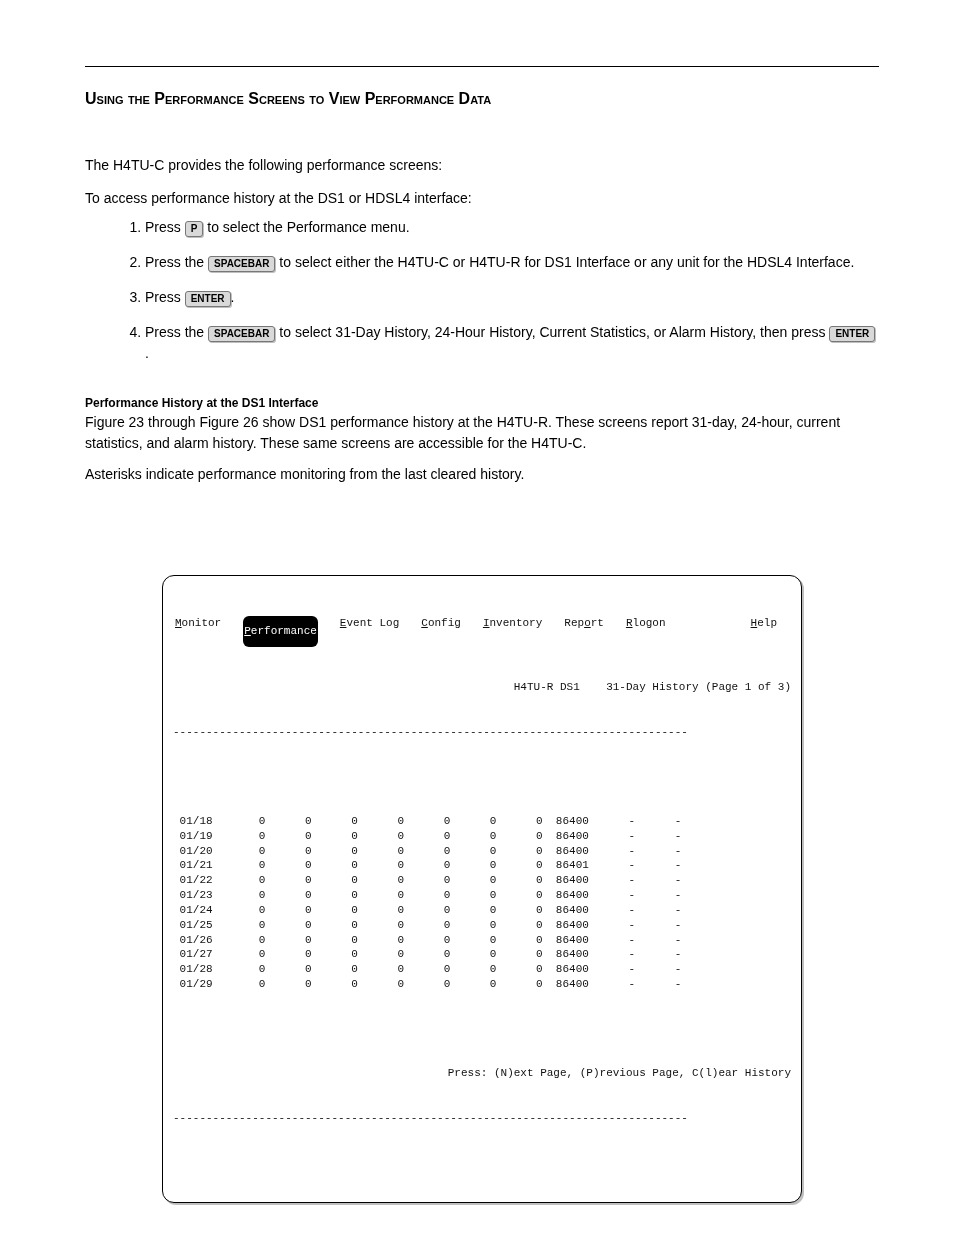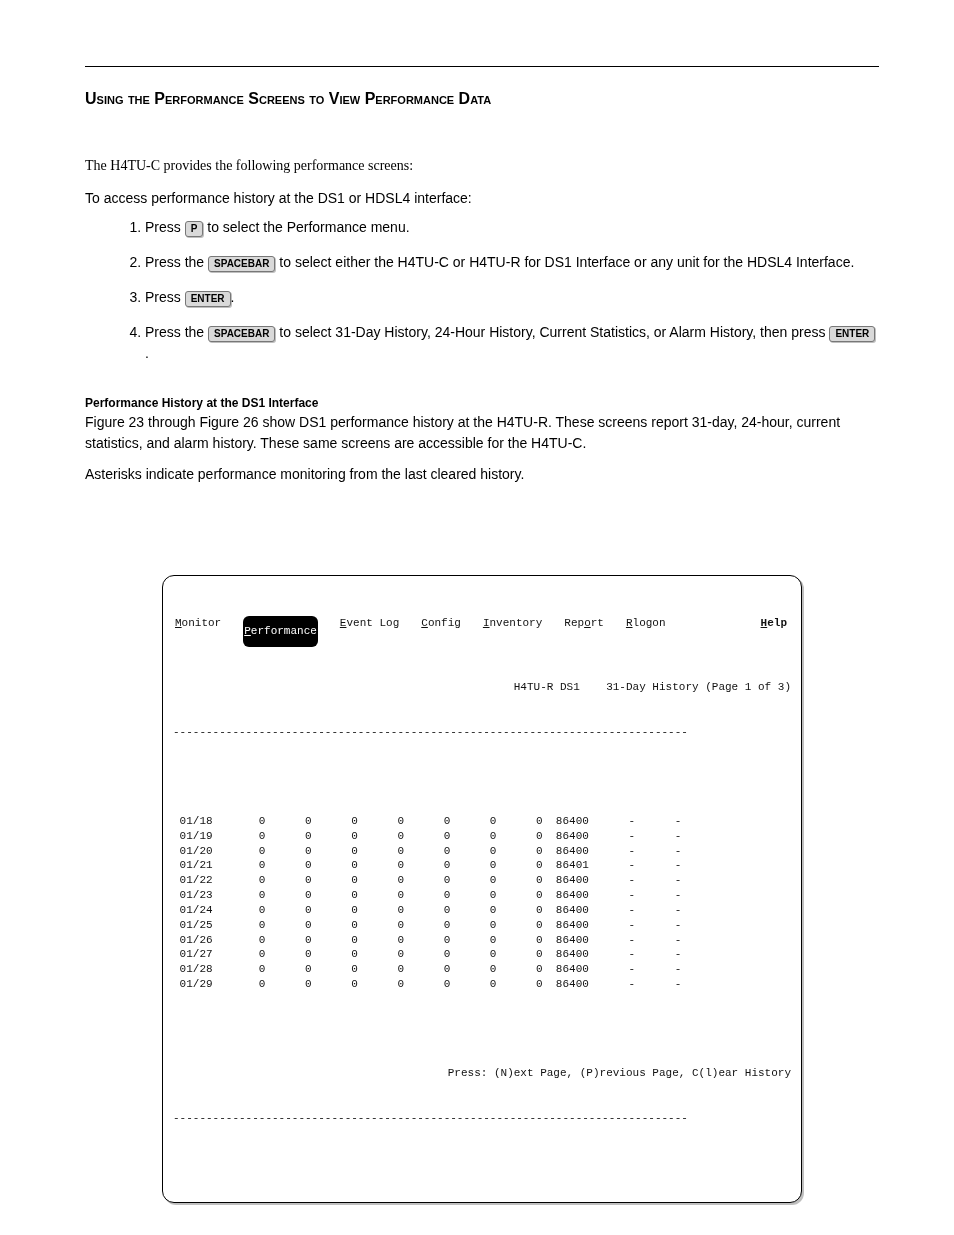--- a/index.html
+++ b/index.html
@@ -24,21 +24,21 @@
     font-style: italic;
     color: #fff;
     min-height: 14px;
   }
   h1.main-heading {
     font-size: 16px;
     font-variant: small-caps;
     font-weight: bold;
     margin: 4px 0 44px 0;
   }
-  .intro { margin-left: 0px; margin-bottom: 6px; font-family: Liberation Serif, serif; }
+  .intro { margin-left: 0px; margin-bottom: 6px; }
   ul.bullets { margin: 2px 0 10px 40px; padding-left: 0; }
   ul.bullets li { margin-bottom: 10px; list-style: disc; }
   .para { margin: 12px 0 8px 0; }
   ol.steps { margin: 6px 0 12px 60px; padding-left: 0; }
   ol.steps li { margin-bottom: 14px; }
   .key {
     display: inline-block;
     padding: 1px 5px;
     border: 1px solid #777;
     border-radius: 3px;
@@ -72,21 +72,21 @@
     line-height: 1.35;
     position: relative;
     box-shadow: 2px 2px 0 rgba(0,0,0,0.25);
     white-space: pre;
     color: #111;
   }
   .menu-row { display: flex; justify-content: flex-start; gap: 8px; margin-bottom: 4px; padding: 0 2px; }
   .menu-item { margin-right: 14px; }
   .menu-item .ul { text-decoration: underline; }
   .menu-item.selected { background: #000; color: #fff; padding: 8px 1px; border-radius: 6px; }
-  .menu-item.help { margin-left: auto; margin-right: 2px; font-weight: bold; }
+  .menu-item.help { margin-left: auto; margin-right: 12px; }
   .center-line { text-align: right; }
   .sep { letter-spacing: 0; }
   .term-line { white-space: pre; }
   .white { color: #fff; }
 </style>
 </head>
 <body>
 
 <div class="page">
   <div class="page-header white"></div>

